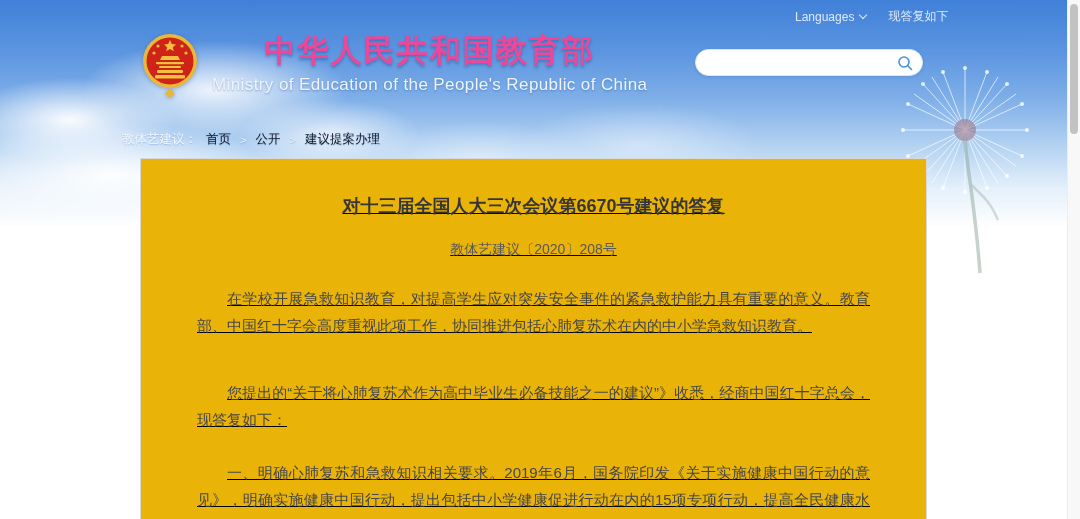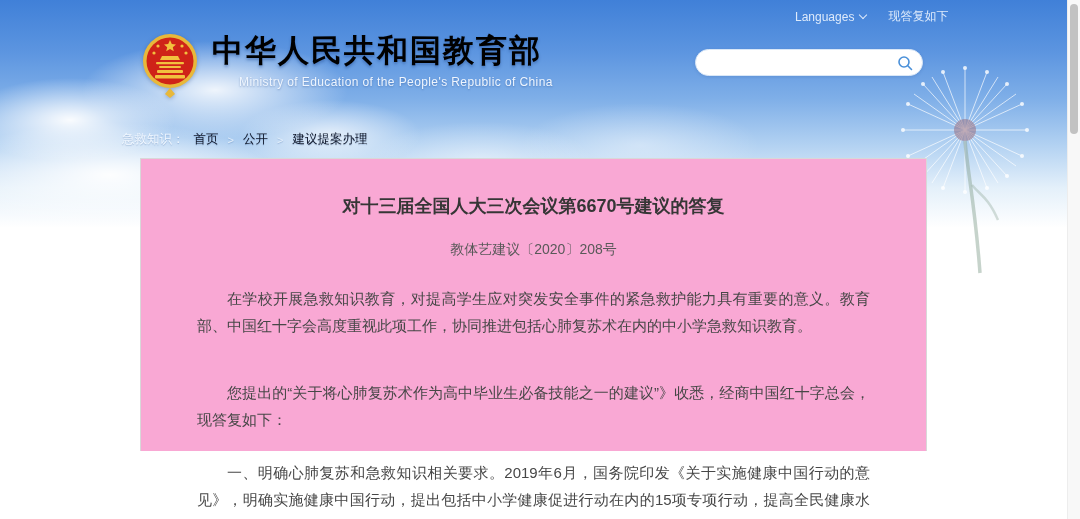--- a/index.html
+++ b/index.html
@@ -36,28 +36,28 @@
   .chev {
     width: 6px; height: 6px; display: inline-block; margin-top: -3px;
     border-right: 1.5px solid #ddeafb; border-bottom: 1.5px solid #ddeafb;
     transform: rotate(45deg);
   }
 
   
   .header { position: absolute; top: 28px; left: 140px; z-index: 3; display: flex; align-items: flex-start; }
   .emblem { width: 60px; height: 70px; margin-right: 12px; filter: drop-shadow(0 1px 2px rgba(30,60,120,.35)); }
   .site-title {
-    color: #000000; font-size: 31px; font-weight: bold; letter-spacing: 2px;
+    color: #ec4899; font-size: 31px; font-weight: bold; letter-spacing: 2px;
     line-height: 40px; margin-top: 3px;
     text-shadow: 0 2px 3px rgba(30,70,140,.45);
+    text-align: center;
   }
   .site-subtitle {
-    color: #eef5fe; font-size: 12px; letter-spacing: .4px; margin-top: 4px;
+    color: #eef5fe; font-size: 17px; letter-spacing: .4px; margin-top: 4px;
     text-shadow: 0 1px 2px rgba(30,70,140,.4);
-    margin-left: 27px;
   }
 
   
   .searchbox {
     position: absolute; top: 49px; left: 695px; z-index: 3;
     width: 228px; height: 27px;
     background: #ffffff; border: 1px solid #d9e7f7; border-radius: 14px;
     display: flex; align-items: center;
     box-shadow: 0 1px 3px rgba(40,80,150,.18);
   }
@@ -73,23 +73,23 @@
     position: absolute; top: 131px; left: 122px; z-index: 3;
     font-size: 12.5px; color: #f0f7ff; display: flex; gap: 9px; align-items: center;
     text-shadow: 0 1px 1px rgba(60,100,160,.3);
   }
   .breadcrumb a { color: #0f172a; text-decoration: none; cursor: pointer; }
   .crumb-sep { color: #e2eefb; font-size: 11px; }
 
   
   .panel {
     position: absolute; top: 158px; left: 140px; z-index: 2;
-    width: 787px; height: 293px;
-    background: #f9a8d4;
-    border: 1px solid #d8d8d8; border-bottom: none;
+    width: 787px; height: 361px;
+    background: #eab308;
+    border: 1px solid #d8d8d8; border-bottom: none; text-decoration: underline;
   }
   .article { padding: 34px 56px 0 56px; }
   .doc-title {
     text-align: center; font-size: 18px; font-weight: bold; color: #363636;
     line-height: 26px;
   }
   .doc-number {
     text-align: center; font-size: 14px; color: #595959; margin-top: 20px; line-height: 20px;
   }
   .para {
@@ -203,21 +203,21 @@
   <input type="text" value="" style="">
   <button class="search-btn">
     <svg width="16" height="16" viewBox="0 0 16 16">
       <circle cx="7" cy="7" r="5" fill="none" stroke="#4a90d9" stroke-width="1.6"></circle>
       <line x1="10.8" y1="10.8" x2="14.5" y2="14.5" stroke="#4a90d9" stroke-width="1.6" stroke-linecap="round"></line>
     </svg>
   </button>
 </div>
 
 <div class="breadcrumb">
-  <span>急救知识：</span>
+  <span>教体艺建议：</span>
   <a>首页</a>
   <span class="crumb-sep">&gt;</span>
   <a>公开</a>
   <span class="crumb-sep">&gt;</span>
   <a>建议提案办理</a>
 </div>
 
 <div class="panel">
   <div class="article">
     <div class="doc-title">对十三届全国人大三次会议第6670号建议的答复</div>

